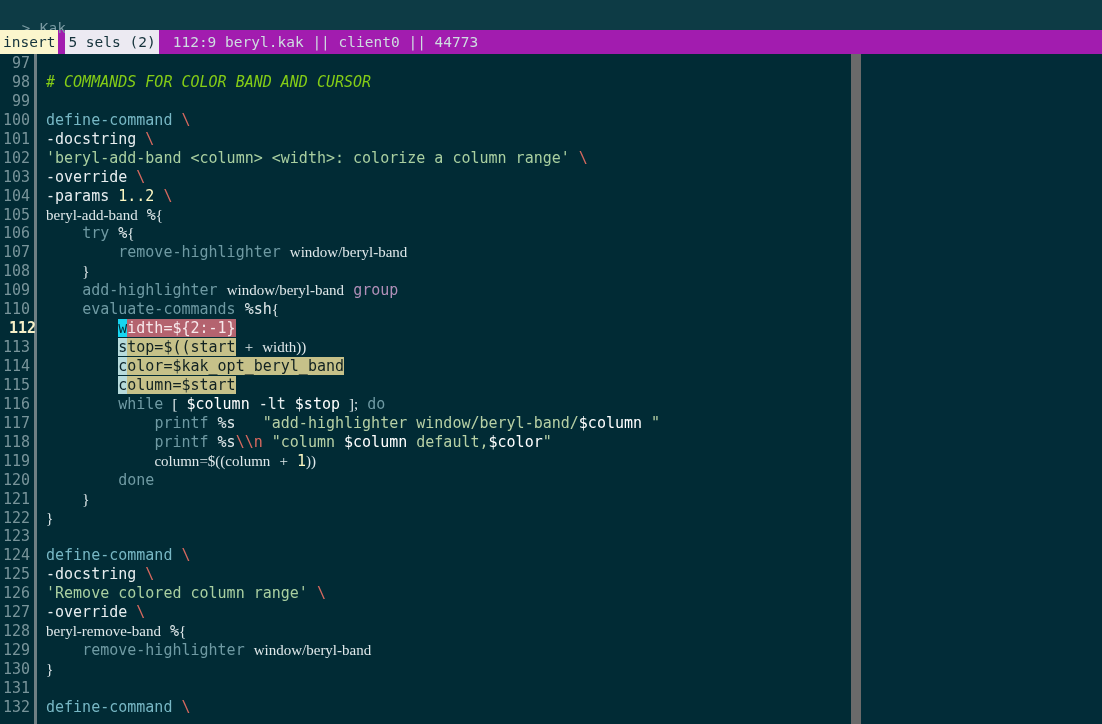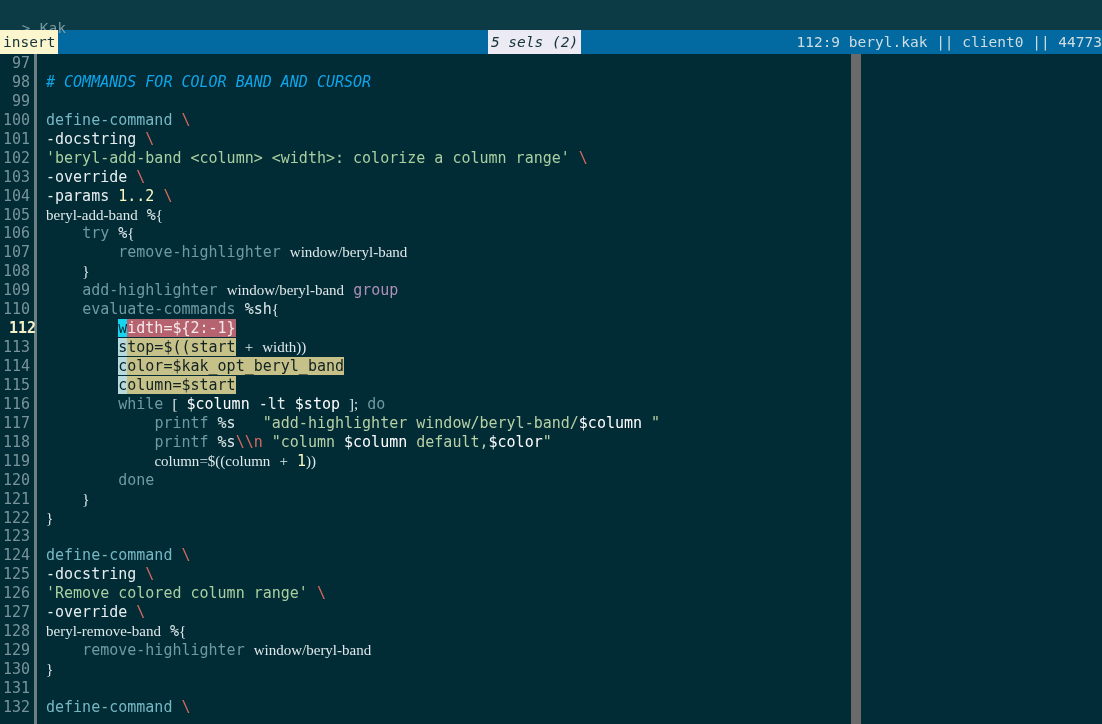--- a/index.html
+++ b/index.html
@@ -23,45 +23,44 @@
     line-height: 19px;
     padding-left: 4px;
     letter-spacing: 0.5px;
     white-space: pre;
     box-sizing: border-box;
   }
 
   
   #statusbar {
     height: 24px;
-    background: #0369a1;
+    background: #a21caf;
     font-size: 14.5px;
     line-height: 24px;
     white-space: pre;
     display: flex;
-    justify-content: space-between;
+    justify-content: flex-start;
     align-items: center;
     overflow: hidden;
     box-sizing: border-box;
   }
   #statusbar .seg { white-space: pre; }
   .mode-insert {
     background: #fbf6cd;
     color: #14333c;
     padding: 0 3px;
   }
   .sels-count {
     background: #eceaf2;
     color: #15323b;
     padding: 8px 3px;
-    font-style: italic;
   }
   .status-rest {
     color: #cfdde1;
-    padding-left: 4px;
+    padding-left: 14px;
     padding-right: 0;
   }
   .gapsp { display:inline-block; width:7px; }
 
   
   #editor {
     position: relative;
     height: 681px;
     background: #012b35;
     overflow: hidden;
@@ -118,21 +117,21 @@
     font-weight: bold;
     padding-left: 9px;
   }
   .code {
     padding-left: 14px;
     white-space: pre;
     flex: 1 1 auto;
   }
 
   
-  .t-comment  { color: #0ea5e9; font-style: italic; }
+  .t-comment  { color: #84cc16; font-style: italic; }
   .t-cmd      { color: #77b7c4; }           
   .t-kw       { color: #e8eef0; }           
   .t-str      { color: #a9cfa0; }           
   .t-str2     { color: #b7d0a5; }           
   .t-cont     { color: #d7695f; }           
   .t-plain    { color: #dfe8ea; font-family: Liberation Serif, serif; }
   .t-builtin  { color: #6f9aa3; }           
   .t-group    { color: #b08fb8; }           
   .t-num      { color: #fef9c3; }
   .t-var      { color: #ffffff; }

